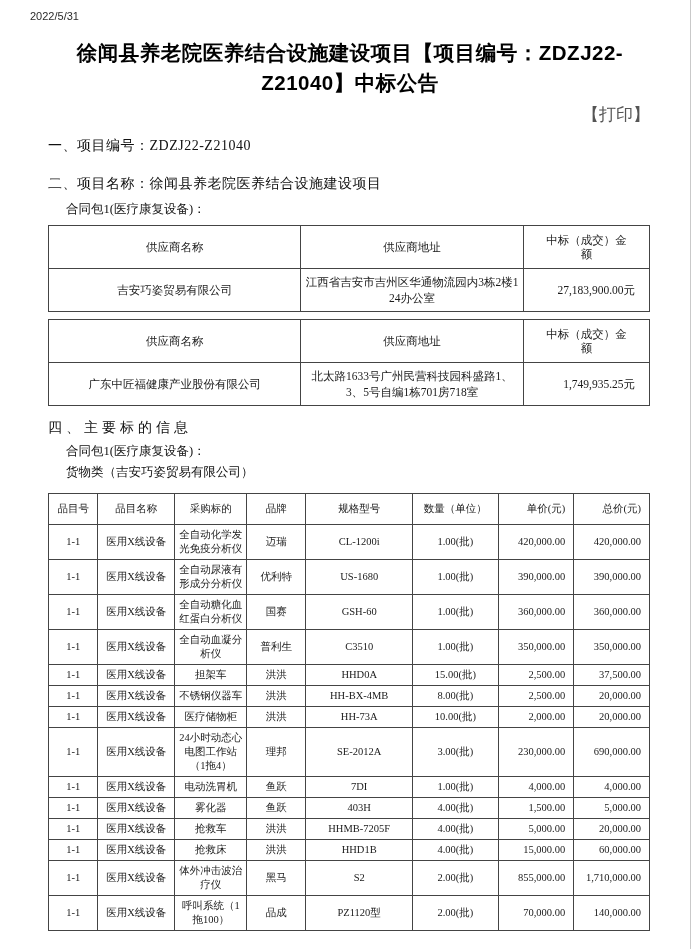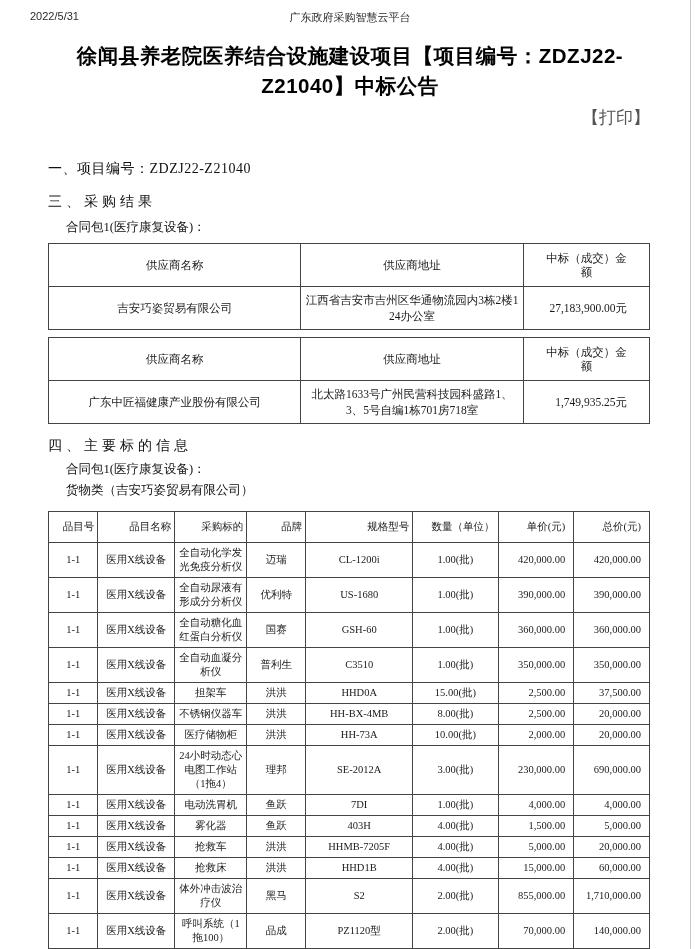--- a/index.html
+++ b/index.html
@@ -33,64 +33,63 @@
     margin:5px 50px 0 0;text-align:right;
     font-size:17px;color:#555;
     font-family:"Liberation Sans","DejaVu Sans",sans-serif;
   }
   .print-row a{color:#555;text-decoration:none;cursor:pointer;}
   
   .content{margin:0 50px 0 48px;}
   .sec{font-size:14px;color:#111;}
   .sec.tight{letter-spacing:0.5px;}
   .sec.wide{letter-spacing:4px;}
-  .sec1{margin-top:31px;}
+  .sec1{margin-top:11px;}
   .sec2{margin-top:20px;}
   .sec3{margin-top:15px;}
   .sec4{margin-top:13px;}
   .pkg{font-size:12.5px;margin:8px 0 0 18px;color:#111;}
   .goods{font-size:12.5px;margin:4px 0 12px 18px;color:#111;}
   
   table{border-collapse:collapse;width:100%;table-layout:fixed;}
   th,td{border:1px solid #444;word-break:break-all;}
   
   .sup-table{margin-top:7px;font-size:11.5px;}
   .sup-table th{font-weight:normal;padding:7px 20px;text-align:center;line-height:14px;}
   .sup-table td{padding:5px 4px;text-align:center;line-height:16px;}
-  .sup-table td:nth-child(3){text-align:right;padding-right:22px;}
+  .sup-table td:nth-child(3){text-align:right;padding-right:14px;}
   
   .items-table{margin-top:4px;font-size:10.5px;}
-  .items-table th{font-weight:normal;padding:8px 3px;text-align:right;line-height:14px;}
+  .items-table th{font-weight:normal;padding:8px 3px;text-align:center;line-height:14px;}
   .items-table td{padding:3px 3px;text-align:center;line-height:14px;}
   .items-table th:nth-child(7),.items-table th:nth-child(8),
   .items-table td:nth-child(7),.items-table td:nth-child(8){
     text-align:right;padding-right:8px;
   }
 </style>
 </head>
 <body>
 
 <div class="page-edge"></div>
 
 <div class="topbar">
   <div class="left">2022/5/31</div>
-  <div class="center">广东政府采购智慧云平台</div>
   <div class="right"></div>
 </div>
 
 <div class="page-title">徐闻县养老院医养结合设施建设项目【项目编号：ZDZJ22-Z21040】中标公告</div>
 
 <div class="print-row">
   <a>【打印】</a>
 </div>
 
 <div class="content">
 
   <div class="sec tight sec1">一、项目编号：ZDZJ22-Z21040</div>
-  <div class="sec wide sec3">三、采购结果</div>
+  <div class="sec tight sec2">二、项目名称：徐闻县养老院医养结合设施建设项目</div>
 
   <div class="pkg">合同包1(医疗康复设备)：</div>
 
   <table class="sup-table">
     <colgroup>
         <col style="width:42%">
         <col style="width:37%">
         <col style="width:21%">
       </colgroup>
     <thead>

